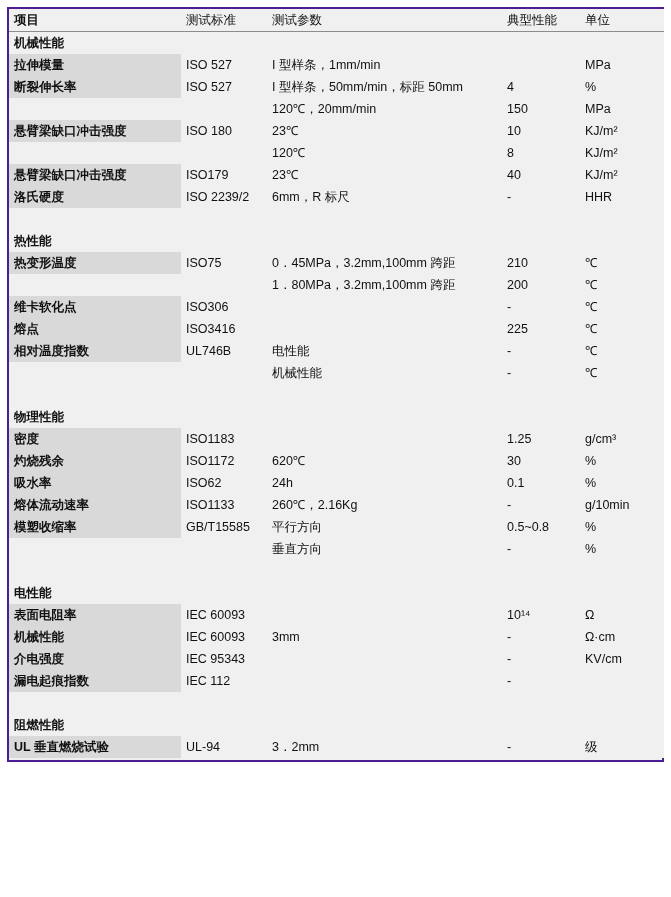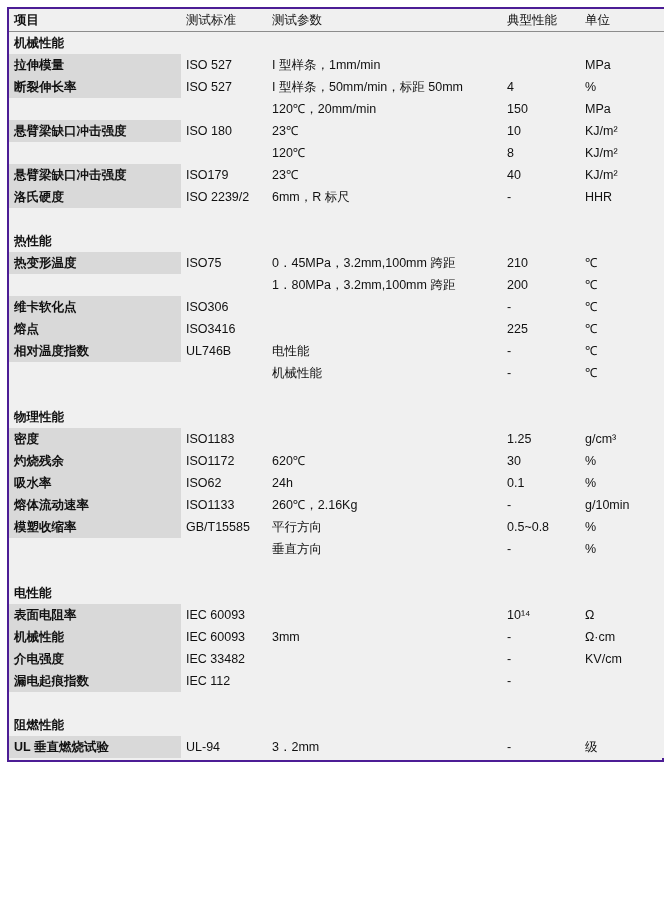--- a/index.html
+++ b/index.html
@@ -305,21 +305,21 @@
           </tr>
           <tr>
             <td class="sep label-shade bold">机械性能</td>
             <td class="sep">IEC 60093</td>
             <td class="sep">3mm</td>
             <td class="sep num">-</td>
             <td class="">Ω·cm</td>
           </tr>
           <tr>
             <td class="sep label-shade bold">介电强度</td>
-            <td class="sep">IEC 33482</td>
+            <td class="sep">IEC 95343</td>
             <td class="sep"></td>
             <td class="sep num">-</td>
             <td class="">KV/cm</td>
           </tr>
           <tr>
             <td class="sep label-shade bold">漏电起痕指数</td>
             <td class="sep">IEC 112</td>
             <td class="sep"></td>
             <td class="sep num">-</td>
             <td class=""></td>

